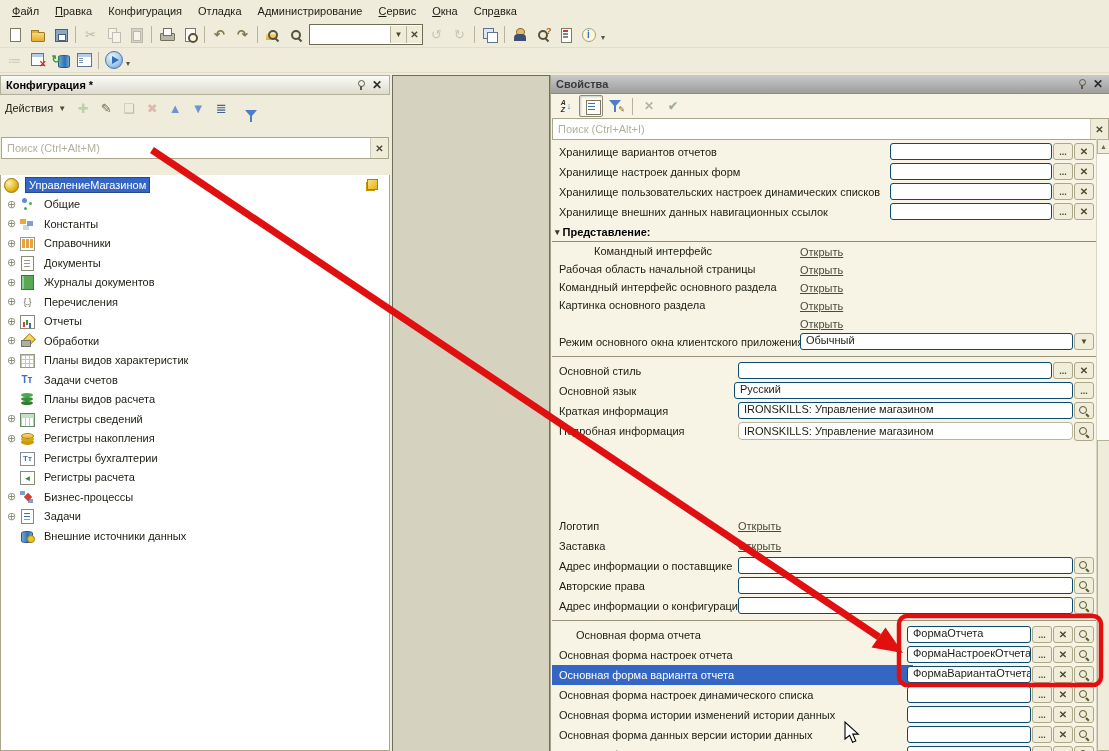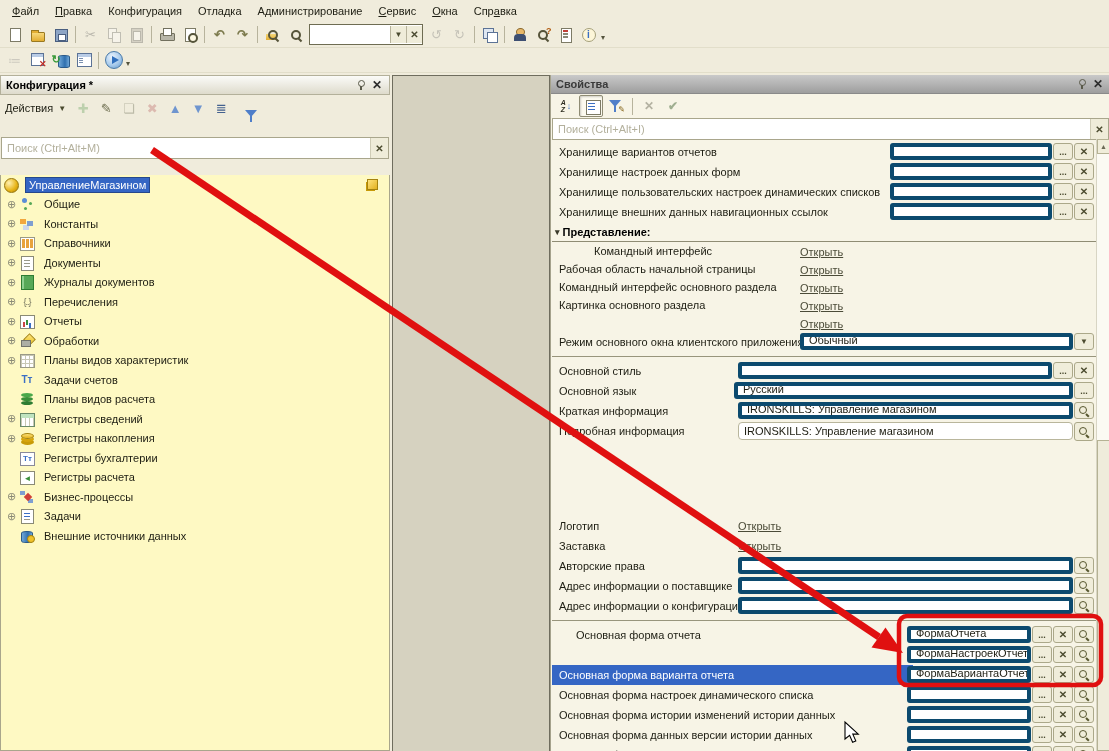--- a/index.html
+++ b/index.html
@@ -85,21 +85,21 @@
   .acts .lbl{margin-right:2px}
   .acts .dd{font-size:8px;color:#4a4a30;margin-right:4px}
   .g{font-size:13px;width:20px;text-align:center}
 
   .srch{height:20px;flex:none;display:flex;align-items:stretch;border:1px solid #a9a68c;background:#fff;margin:16px 1px}
   .srch input{flex:1;border:0;outline:0;padding:2px 5px;font:11px "Liberation Sans",sans-serif;color:#333}
   .srch input::placeholder{color:#b3b09c}
   .srch .xbtn{width:17px;display:flex;align-items:center;justify-content:center;background:#efecd9;color:#4c4c30;font-weight:bold;font-size:10px;border-left:1px solid #cfccb6}
 
   
-  .tree{flex:1;background:#fef9c3;border:1px solid #a9a68c;border-top:0;overflow:hidden;position:relative}
+  .tree{flex:1;background:#ffffff;border:1px solid #a9a68c;border-top:0;overflow:hidden;position:relative}
   .trow{height:19.5px;display:flex;align-items:center;padding-left:3px;white-space:nowrap;position:relative}
   .texp{width:15px;flex:none;text-align:center;color:#8b8b77;font-size:11px;line-height:11px}
   .ticon{width:16px;height:14px;margin-right:5px;position:relative;flex:none}
   .tlabel{padding:1px 3px;border:1px solid transparent}
   .tlabel.sel{background:#3566c4;color:#fff;border-color:#26488c}
   .lockcube{position:absolute;right:11px;top:4px;width:9px;height:9px;background:linear-gradient(135deg,#ffe27a,#e2b11f);border:1px solid #a5820e;box-shadow:-2px 2px 0 -1px #c79a08}
 
   
   .ti{position:absolute;inset:0;display:flex;align-items:center;justify-content:center}
   .ti-configuration-root{left:0;top:0;width:13px;height:13px;border-radius:50%;background:radial-gradient(circle at 4px 4px,#fff0b0,#e7b416 60%,#b08208);border:1px solid #96760c}
@@ -145,21 +145,21 @@
   .funnel .fp{position:absolute;right:-1px;bottom:0;font-size:8px;color:#8a6a20}
   .gx{color:#b4b2a2;font-weight:bold;font-size:12px}
   .gv{color:#9fae90;font-weight:bold;font-size:12px}
 
   .rows{flex:1;position:relative;overflow:hidden;margin:2px 14px 0 1px}
   .prow{position:relative;height:20px}
   .prow.lkr{height:18px}
   .prow .lab{position:absolute;left:0;top:0;bottom:0;display:flex;align-items:center;padding-left:7px;white-space:nowrap;overflow:hidden;color:#1d1d12}
   .prow .lab.sel{background:#3566c4;color:#fff}
   .prow .val{position:absolute;top:1px;right:2px;height:17px;display:flex;align-items:stretch}
-  .fld{flex:1;display:flex;align-items:flex-end;background:#fff;border:4px solid #0c4a6e;border-radius:3px;padding:0 5px;min-width:0;white-space:nowrap;overflow:hidden}
+  .fld{flex:1;display:flex;align-items:flex-start;background:#fff;border:1px solid #0c4a6e;border-radius:3px;padding:0 5px;min-width:0;white-space:nowrap;overflow:hidden}
   .pbtn{width:18px;margin-left:1px;background:#f0edda;border:1px solid #aba889;border-radius:3px;display:flex;align-items:center;justify-content:center;color:#4c4c30;font-weight:bold;font-size:9px;flex:none}
   .pbtn .lens{position:relative;width:12px;height:12px}
   .lens::before{content:"";position:absolute;left:1px;top:1px;width:6px;height:6px;border:1.5px solid #57572f;border-radius:50%}
   .lens::after{content:"";position:absolute;left:8px;top:8px;width:4px;height:2px;background:#57572f;transform:rotate(45deg);transform-origin:left center}
   .lnk{align-self:center;color:#4b4b38;text-decoration:underline;cursor:default}
   .sect{height:19px;display:flex;align-items:center;font-weight:bold;border-bottom:1px solid #8f8c74;padding-left:3px;color:#000}
   .sect .car{font-size:9px;margin-right:3px;color:#3a3a2a}
   .psep{height:9px;position:relative}
   .psep::after{content:"";position:absolute;left:0;right:0;top:4px;border-top:1px solid #98957c}
   .prow.ta{height:95px}
@@ -610,42 +610,42 @@
             <a class="lnk">Открыть</a>
           </div>
         </div>
         <div class="prow">
           <div class="lab" style="width: 185px;">Заставка</div>
           <div class="val" style="left: 186px;">
             <a class="lnk">Открыть</a>
           </div>
         </div>
         <div class="prow">
+          <div class="lab" style="width: 185px;">Адрес информации о поставщике</div>
+          <div class="val" style="left: 186px;">
+            <div class="fld">
+              <span></span>
+            </div>
+            <span class="pbtn">
+              <span class="lens"></span>
+            </span>
+          </div>
+        </div>
+        <div class="prow">
           <div class="lab" style="width: 185px;">Авторские права</div>
           <div class="val" style="left: 186px;">
             <div class="fld">
               <span></span>
             </div>
             <span class="pbtn">
               <span class="lens"></span>
             </span>
           </div>
         </div>
         <div class="prow">
-          <div class="lab" style="width: 185px;">Адрес информации о поставщике</div>
-          <div class="val" style="left: 186px;">
-            <div class="fld">
-              <span></span>
-            </div>
-            <span class="pbtn">
-              <span class="lens"></span>
-            </span>
-          </div>
-        </div>
-        <div class="prow">
           <div class="lab" style="width: 185px;">Адрес информации о конфигурации</div>
           <div class="val" style="left: 186px;">
             <div class="fld">
               <span></span>
             </div>
             <span class="pbtn">
               <span class="lens"></span>
             </span>
           </div>
         </div>
@@ -657,20 +657,21 @@
               <span>ФормаОтчета</span>
             </div>
             <span class="pbtn">...</span>
             <span class="pbtn" style="font-size: 10px;">✕</span>
             <span class="pbtn">
               <span class="lens"></span>
             </span>
           </div>
         </div>
         <div class="prow">
+          <div class="lab" style="width: 354px;">Основная форма настроек отчета</div>
           <div class="val" style="left: 355px;">
             <div class="fld">
               <span>ФормаНастроекОтчета</span>
             </div>
             <span class="pbtn">...</span>
             <span class="pbtn" style="font-size: 10px;">✕</span>
             <span class="pbtn">
               <span class="lens"></span>
             </span>
           </div>

